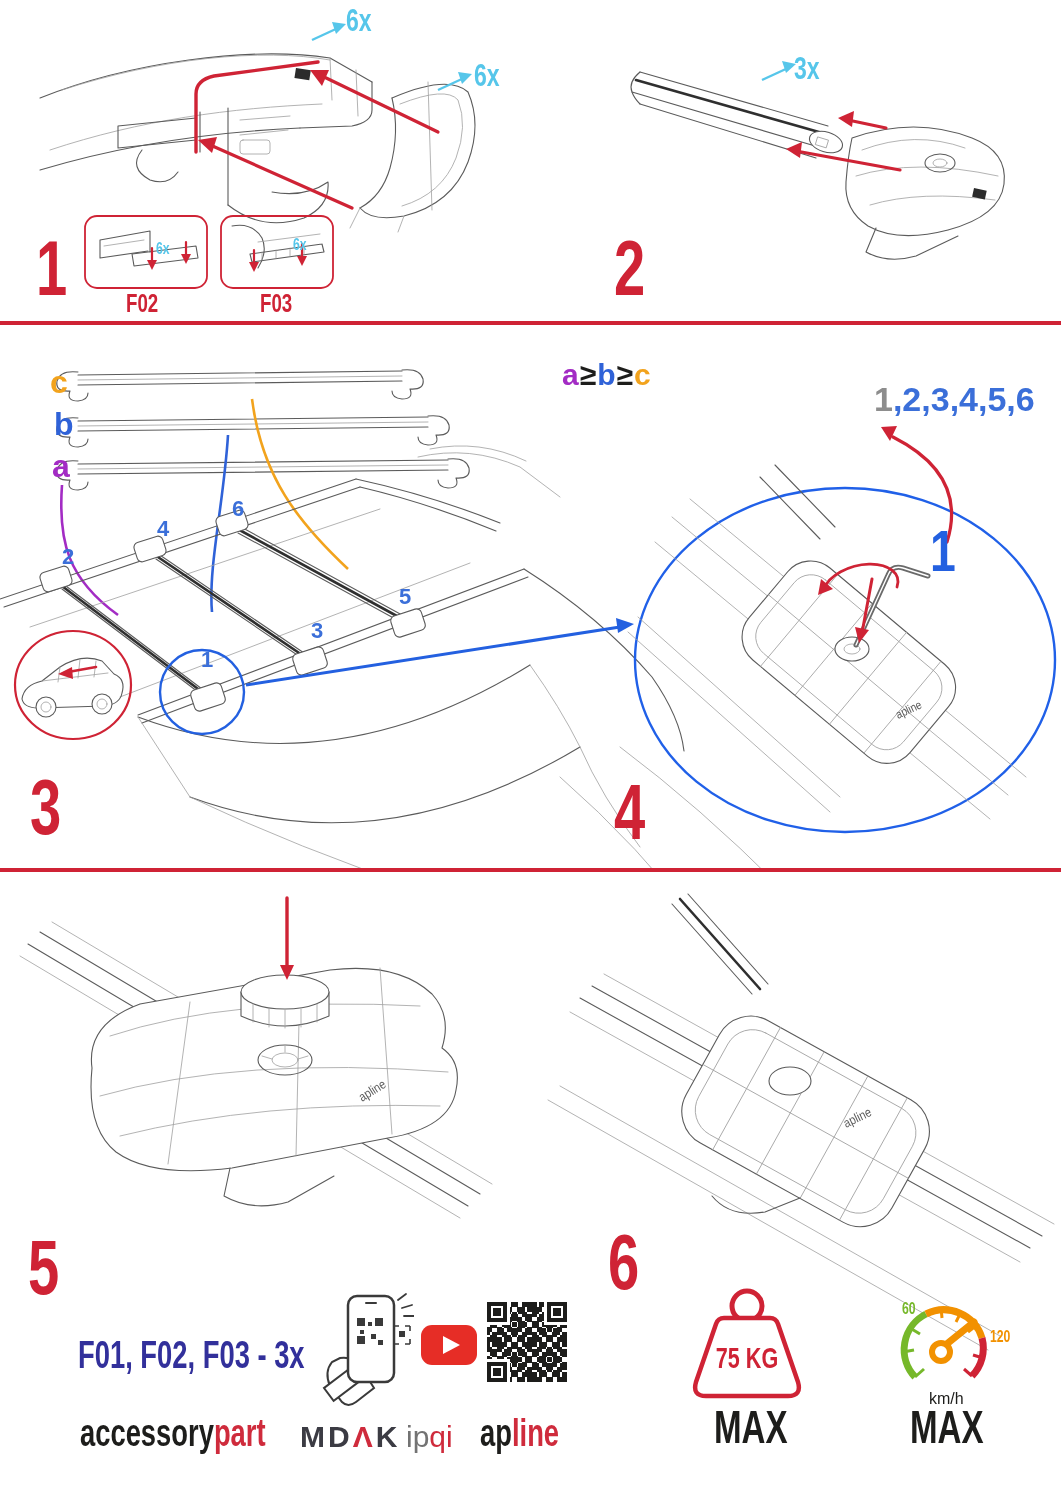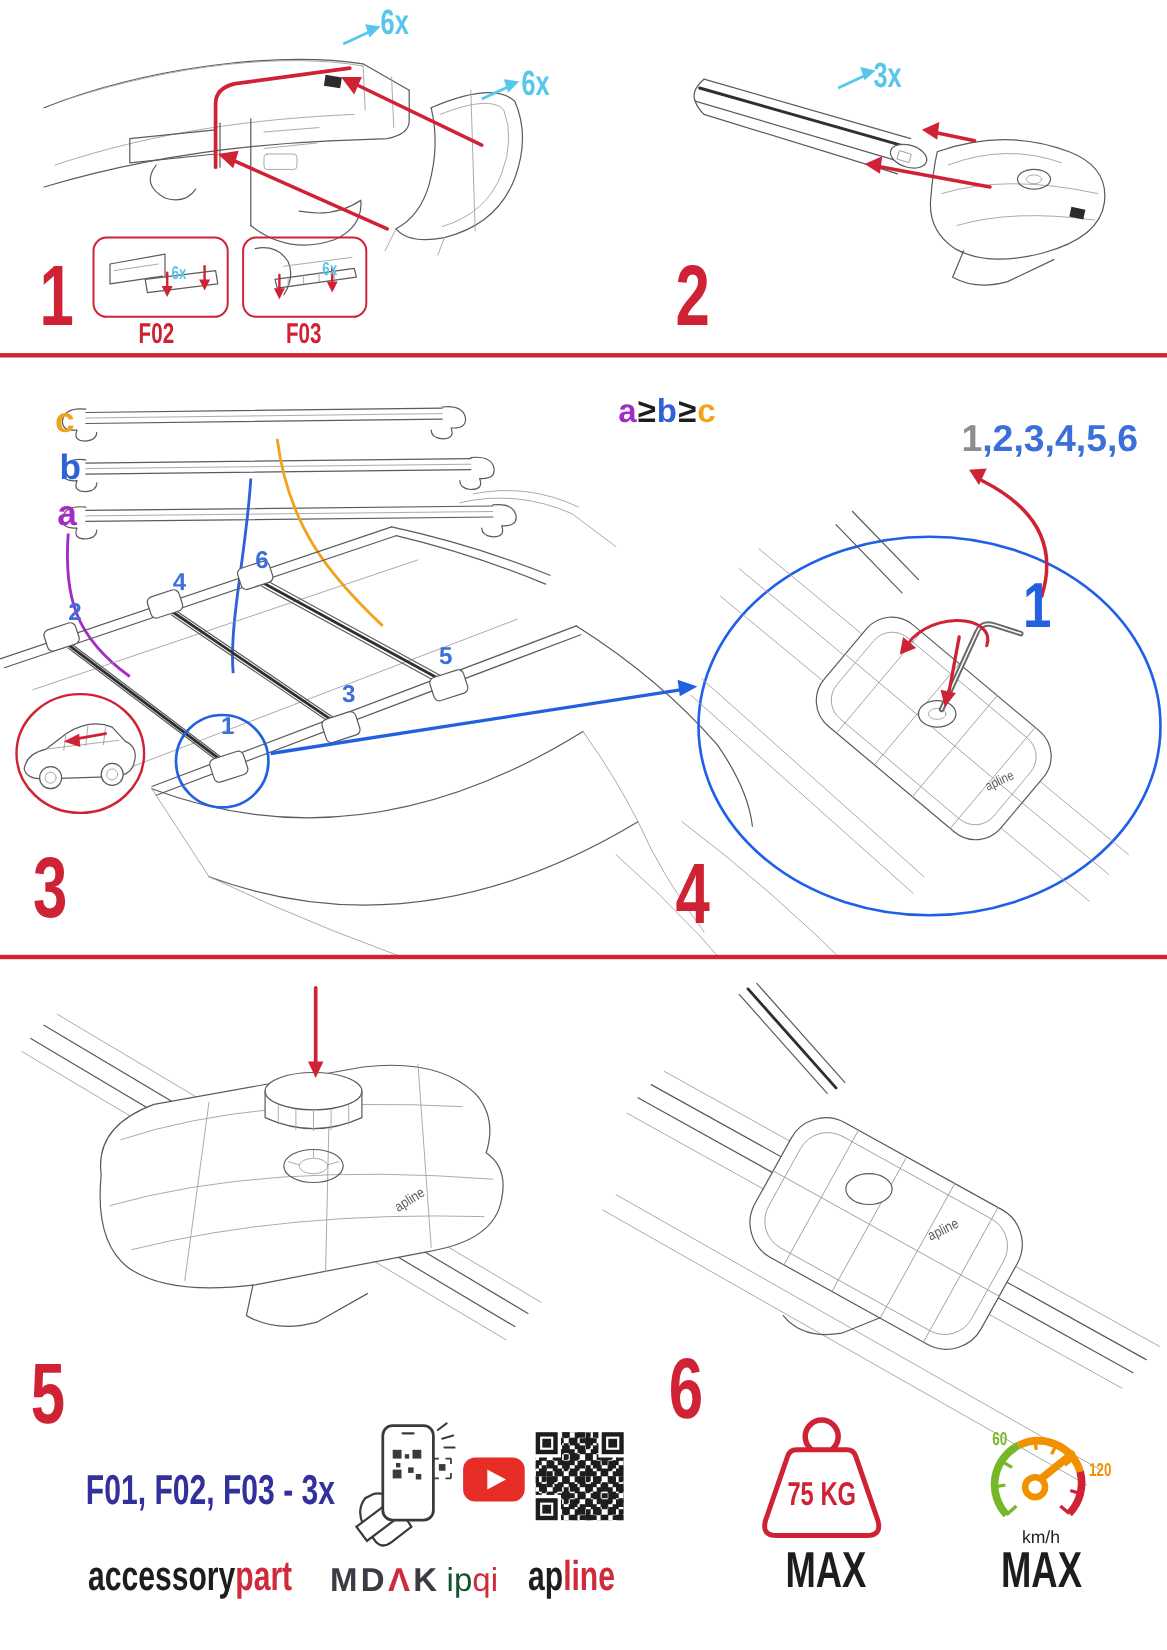--- a/index.html
+++ b/index.html
@@ -343,21 +343,21 @@
     <span class="finder" style="left:0;bottom:0"></span>
   </div>
 
   <div class="abs brand1 cond" style="left:80px;top:1414px">
     <span style="color:#1d1d1b">accessory</span><span style="color:#cf2b3c">part</span>
   </div>
   <div class="abs" style="left:300px;top:1420px;font-size:30px;font-weight:700;letter-spacing:3px">
     <span style="color:#3b3b43">MD</span><span style="color:#cf2b3c">Λ</span><span style="color:#3b3b43">K</span>
   </div>
   <div class="abs" style="left:406px;top:1420px;font-size:30px;font-weight:500">
-    <span style="color:#14532d">ip</span><span style="color:#cf2b3c">qi</span>
+    <span style="color:#737373">ip</span><span style="color:#cf2b3c">qi</span>
   </div>
   <div class="abs brand1 cond" style="left:480px;top:1414px">
     <span style="color:#1d1d1b">ap</span><span style="color:#cf2b3c;font-weight:600">line</span>
   </div>
 
   <svg class="abs" style="left:672px;top:1286px" width="155" height="126" viewBox="0 0 155 126">
     <circle cx="75" cy="20" r="15" fill="none" stroke="#cf2335" stroke-width="5"></circle>
     <path d="M52,32 L98,32 Q104,32 106,38 L126,96 Q130,110 116,110 L34,110 Q20,110 24,96 L44,38 Q46,32 52,32 Z" fill="#fff" stroke="#cf2335" stroke-width="4.5" stroke-linejoin="round"></path>
     <text x="0" y="0" transform="translate(75,82) scale(.72,1)" text-anchor="middle" font-family="Liberation Sans, sans-serif" font-size="30" font-weight="bold" fill="#cf2335">75 KG</text>
   </svg>

